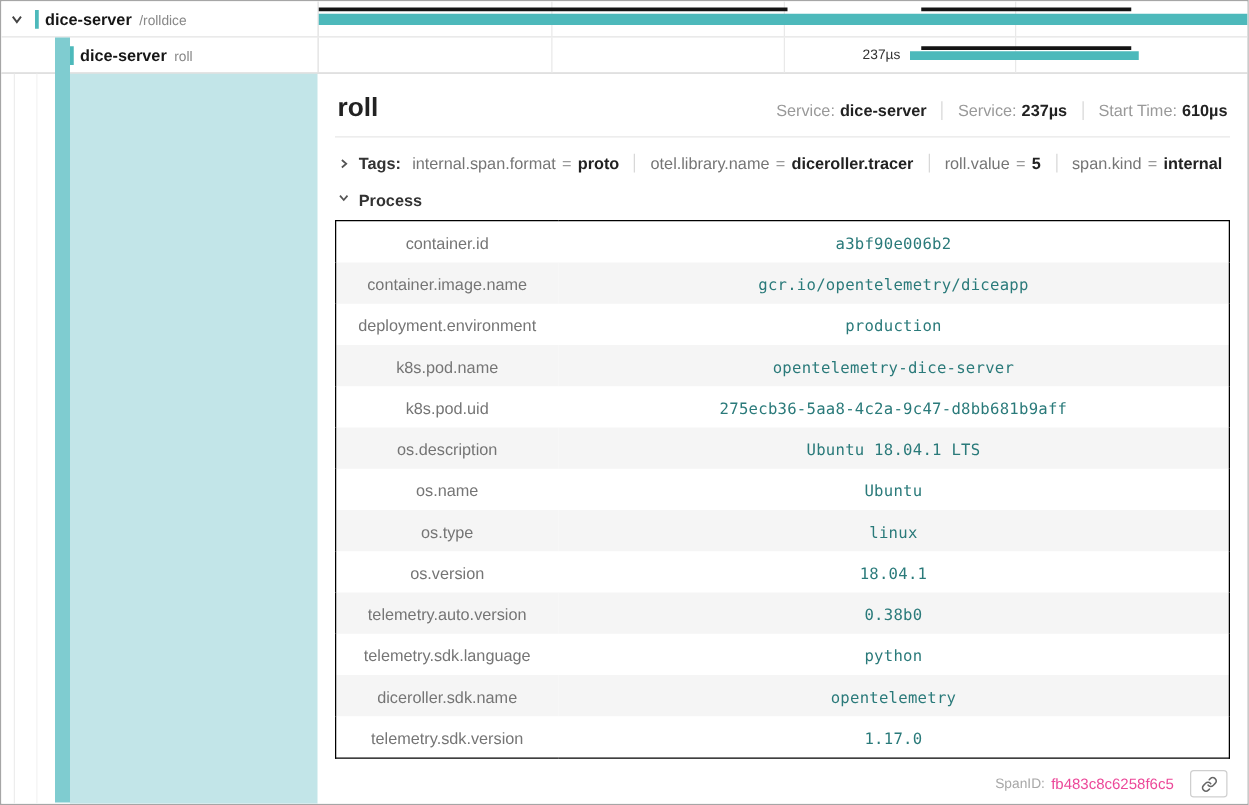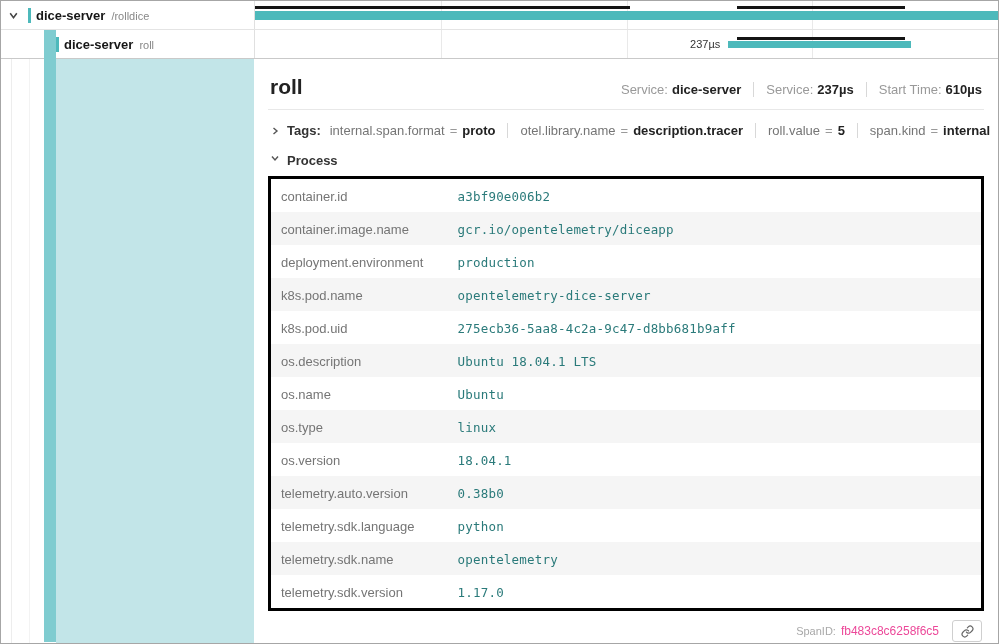--- a/index.html
+++ b/index.html
@@ -55,21 +55,21 @@
   .section-chevron { display:flex; align-items:center; margin-left:2px; }
   .section-label { font-size:13px; font-weight:bold; color:#333; margin:0 9px 0 7px; white-space:nowrap; }
   .tag-item { font-size:13px; display:inline-flex; align-items:baseline; white-space:nowrap; }
   .tag-item + .tag-item { border-left:1px solid #d8d8d8; margin-left:12px; padding-left:12px; }
   .tag-key { color:#757575; }
   .tag-eq { color:#9a9a9a; margin:0 5px; }
   .tag-val { color:#222; font-weight:600; }
 
   .process-row { display:flex; align-items:flex-start; padding:13px 0 8px; cursor:pointer; }
 
-  .kv-table { width:100%; border-collapse:collapse; border:3px solid #000000; }
+  .kv-table { width:100%; border-collapse:collapse; border:1px solid #000000;text-align:center; }
   .kv-table tr:nth-child(even) { background:#f5f5f5; }
   .kv-table td { padding:10px 10px 8px; font-size:13px; vertical-align:top; }
   td.k { width:178px; color:#757575; }
   td.v { font-family:"DejaVu Sans Mono","Liberation Mono",monospace; font-size:12.5px;
          color:var(--value-color,#2a7a7a); font-weight:500; letter-spacing:.2px; }
 
   .detail-footer { display:flex; align-items:center; justify-content:flex-end; padding:9px 2px; gap:5px; }
   .spanid-label { font-size:11px; color:#a8a8a8; }
   .spanid-value { font-size:12px; color:#ec4899; margin-right:8px; }
   .link-btn { width:30px; height:22px; border:1px solid #cfcfcf; border-radius:3px; background:#fff;
@@ -157,21 +157,21 @@
 
           <span class="tag-item">
             <span class="tag-key">internal.span.format</span>
             <span class="tag-eq">=</span>
             <span class="tag-val">proto</span>
           </span>
 
           <span class="tag-item">
             <span class="tag-key">otel.library.name</span>
             <span class="tag-eq">=</span>
-            <span class="tag-val">description.tracer</span>
+            <span class="tag-val">diceroller.tracer</span>
           </span>
 
           <span class="tag-item">
             <span class="tag-key">roll.value</span>
             <span class="tag-eq">=</span>
             <span class="tag-val">5</span>
           </span>
 
           <span class="tag-item">
             <span class="tag-key">span.kind</span>
@@ -242,21 +242,21 @@
               <td class="k">telemetry.auto.version</td>
               <td class="v">0.38b0</td>
             </tr>
 
             <tr>
               <td class="k">telemetry.sdk.language</td>
               <td class="v">python</td>
             </tr>
 
             <tr>
-              <td class="k">telemetry.sdk.name</td>
+              <td class="k">diceroller.sdk.name</td>
               <td class="v">opentelemetry</td>
             </tr>
 
             <tr>
               <td class="k">telemetry.sdk.version</td>
               <td class="v">1.17.0</td>
             </tr>
 
         </tbody>
       </table>

